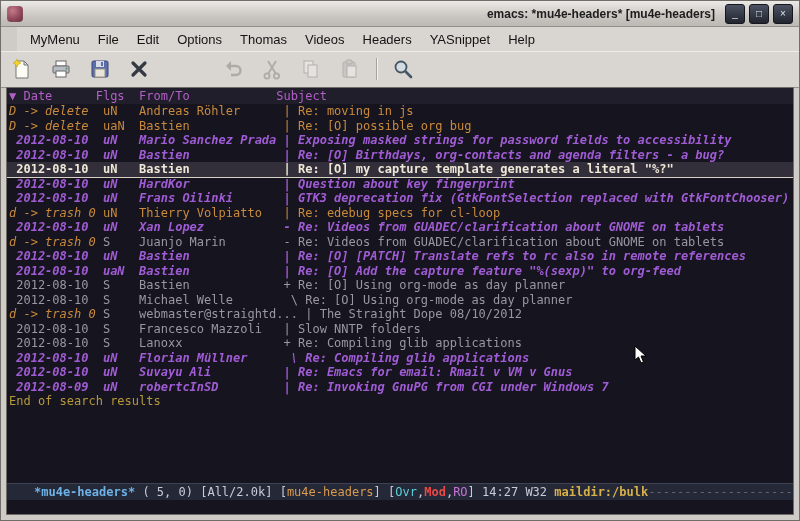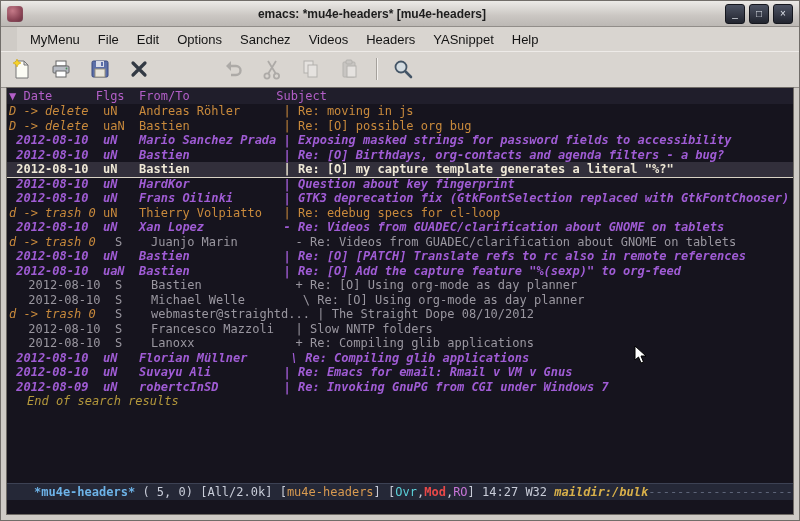--- a/index.html
+++ b/index.html
@@ -3,21 +3,21 @@
 <meta charset="utf-8">
 <style>
   html,body{margin:0;padding:0;background:#4a4a4a;}
   .window{position:relative;width:800px;height:521px;background:#cfcbc6;border:1px solid #716d69;box-sizing:border-box;overflow:hidden;
           font-family:"Liberation Sans",sans-serif;}
   
   .titlebar{height:26px;display:flex;align-items:center;gap:6px;padding:0 6px;box-sizing:border-box;
             background:linear-gradient(#eceae7,#cac6c2 60%,#bcb8b4);border-bottom:1px solid #918d89;}
   .app-icon{width:16px;height:16px;border-radius:4px;flex:0 0 auto;
             background:radial-gradient(circle at 35% 30%,#c57a88,#8a4455 60%,#5e2c3a);box-shadow:inset 0 0 2px #fff3;}
-  .title{flex:1;text-align:center;font-weight:bold;font-size:12px;color:#1d1d1d;white-space:nowrap;overflow:hidden;}
+  .title{flex:1;text-align:right;font-weight:bold;font-size:12px;color:#1d1d1d;white-space:nowrap;overflow:hidden;}
   .winbtns{display:flex;flex:0 0 auto;}
   .wbtn{display:inline-flex;align-items:center;justify-content:center;width:18px;height:18px;margin-left:4px;border-radius:3px;
         background:linear-gradient(#4d5363,#22252f);color:#dfe3ea;font-size:10px;line-height:1;border:1px solid #15171e;cursor:default;}
   
   .menubar{height:24px;display:flex;align-items:center;background:#d9d5d0;padding:0 4px;font-size:13px;color:#141414;margin-left:16px;}
   .menu-item{padding:3px 9px;}
   
   .toolbar{height:36px;display:flex;align-items:center;background:#d9d5d0;border-bottom:1px solid #94908b;
            box-shadow:inset 0 1px 0 #eeebe8;padding:0 8px;gap:13px;}
   .tool{width:26px;height:26px;display:flex;align-items:center;justify-content:center;background:transparent;border:0;padding:0;}
@@ -28,32 +28,32 @@
   
   .emacs{position:absolute;left:5px;right:5px;top:86px;bottom:5px;background:var(--bg);border:1px solid #6f6b66;
          font-family:"DejaVu Sans Mono",monospace;font-size:12px;line-height:14.5px;overflow:hidden;}
   .header-line{height:16px;line-height:16px;background:var(--header-bg);color:var(--header-fg);
                font-weight:normal;white-space:pre;padding-left:2px;}
   .rows .row{height:14.5px;line-height:14.5px;white-space:pre;padding-left:2px;}
   .row.selected{background:var(--selected-bg);box-shadow:0 1px 0 0 #d8d2c4;}
   .f-marki{color:var(--mark);font-style:italic;}
   .f-mark{color:var(--mark);}
   .f-unread{color:var(--unread);font-weight:bold;font-style:italic;}
-  .f-read{color:var(--fg-read);margin-left:12px;}
+  .f-read{color:var(--fg-read);}
   .f-sel{color:var(--selected-fg);font-weight:bold;}
-  .eob{color:var(--eob);font-style:italic;white-space:pre;padding-left:20px;}
+  .eob{color:var(--eob);white-space:pre;padding-left:2px;}
   .modeline{position:absolute;left:0;right:0;bottom:14px;height:16px;line-height:16px;background:var(--modeline-bg);
             border-top:1px solid #3d4254;white-space:pre;padding-left:3px;overflow:hidden;}
   .ml-plain{color:var(--modeline-fg);}
   .ml-buffer{color:var(--ml-buffer);font-weight:bold;margin-left:24px;}
   .ml-mode{color:var(--ml-mode);}
   .ml-ovr{color:var(--ml-ovr);}
   .ml-mod{color:var(--ml-mod);font-weight:bold;}
   .ml-ro{color:var(--ml-ro);}
-  .ml-path{color:var(--ml-path);font-weight:bold;font-style:italic;}
+  .ml-path{color:var(--ml-path);font-weight:bold;}
   .ml-dashes{color:#5d6478;}
   .echo{position:absolute;left:0;right:0;bottom:0;height:14px;background:var(--bg);}
   .cursor{position:absolute;left:633px;top:344px;z-index:50;pointer-events:none;}
 </style>
 </head>
 <body>
 
 <div class="window">
   <div class="titlebar">
     <span class="app-icon"></span>
@@ -63,21 +63,21 @@
       <span class="wbtn">□</span>
       <span class="wbtn">×</span>
     </span>
   </div>
 
   <div class="menubar">
       <span class="menu-item">MyMenu</span>
       <span class="menu-item">File</span>
       <span class="menu-item">Edit</span>
       <span class="menu-item">Options</span>
-      <span class="menu-item">Sanchez</span>
+      <span class="menu-item">Thomas</span>
       <span class="menu-item">Videos</span>
       <span class="menu-item">Headers</span>
       <span class="menu-item">YASnippet</span>
       <span class="menu-item">Help</span>
     </div>
   <div class="toolbar">
       <button class="tool">
         <span>
           <svg viewBox="0 0 22 22">
             <path d="M5 3h8l4 4v13H5z" fill="#fcfcf4" stroke="#777" stroke-width="1"></path>

